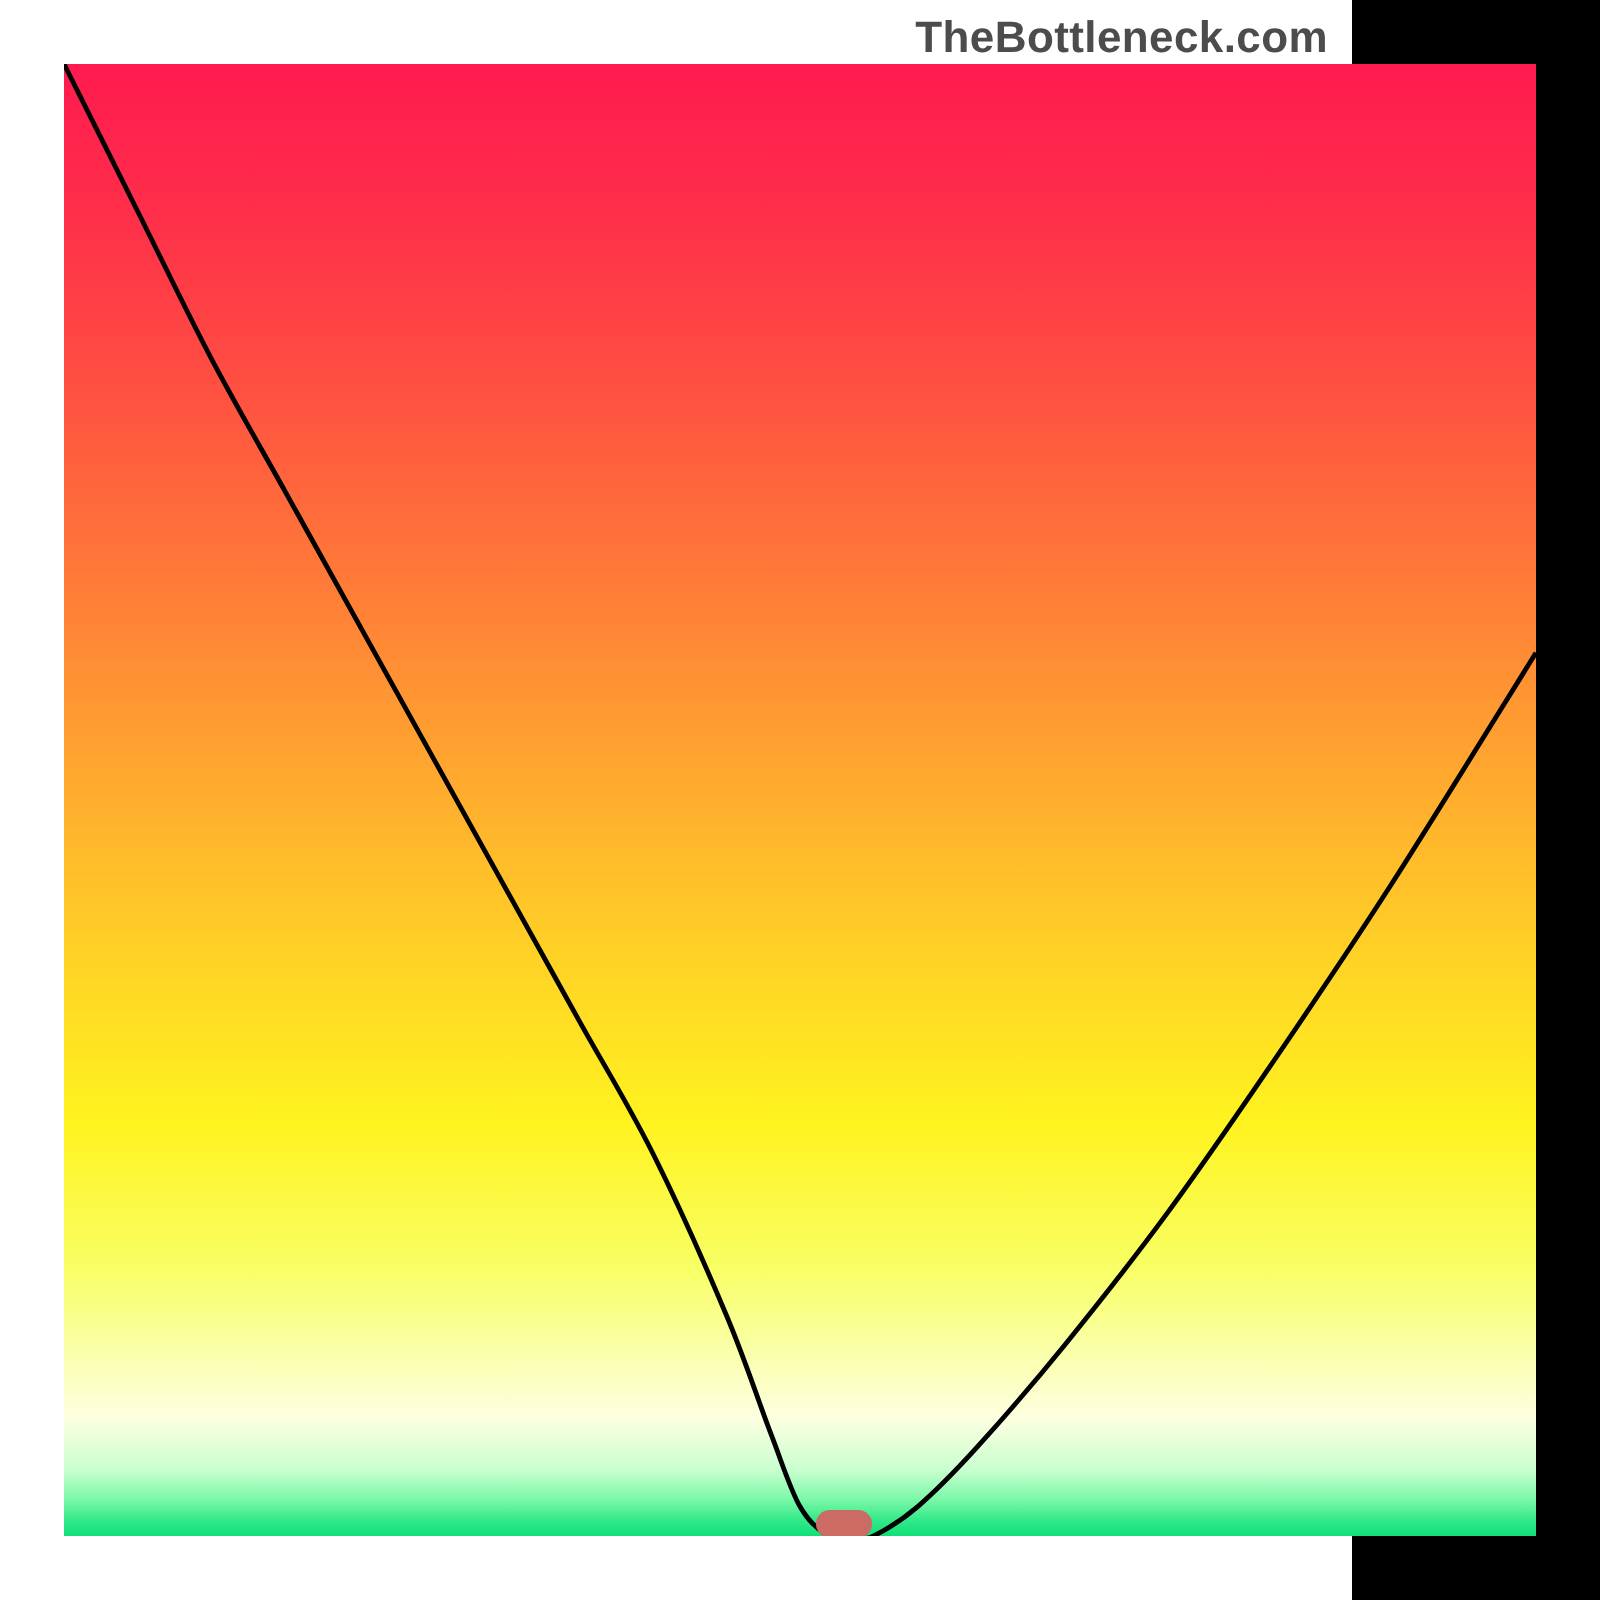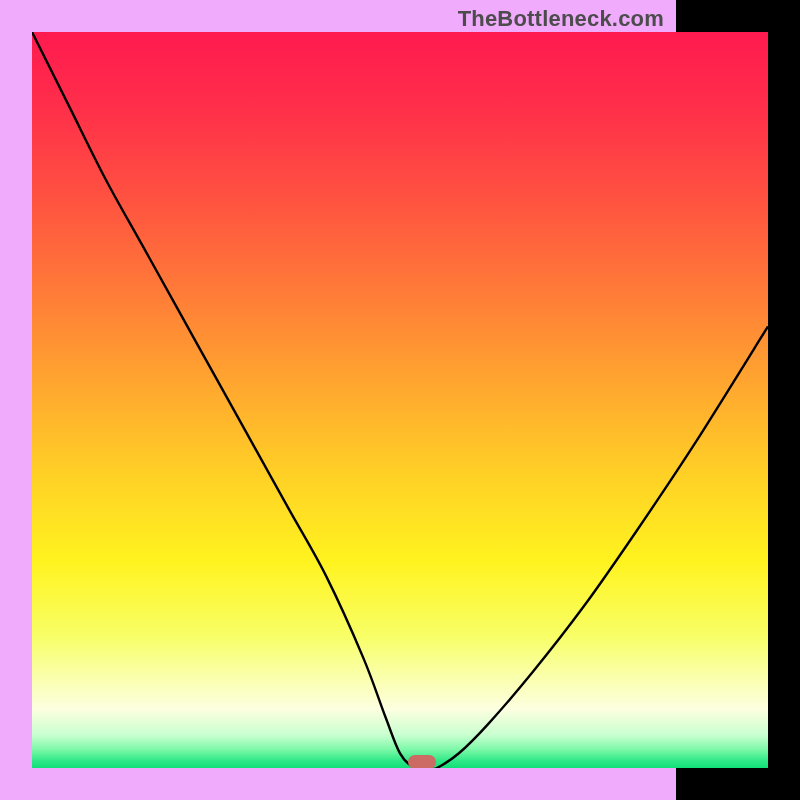--- a/index.html
+++ b/index.html
@@ -7,21 +7,21 @@
     padding: 0;
     width: 800px;
     height: 800px;
     background: #000;
     overflow: hidden;
   }
   .frame {
     position: relative;
     width: 676px;
     height: 800px;
-    background: #f0abfc;
+    background: #ffffff;
   }
   .plot-area {
     position: absolute;
     left: 32px;
     top: 32px;
     width: 736px;
     height: 736px;
     overflow: hidden;
   }
   .gradient {

